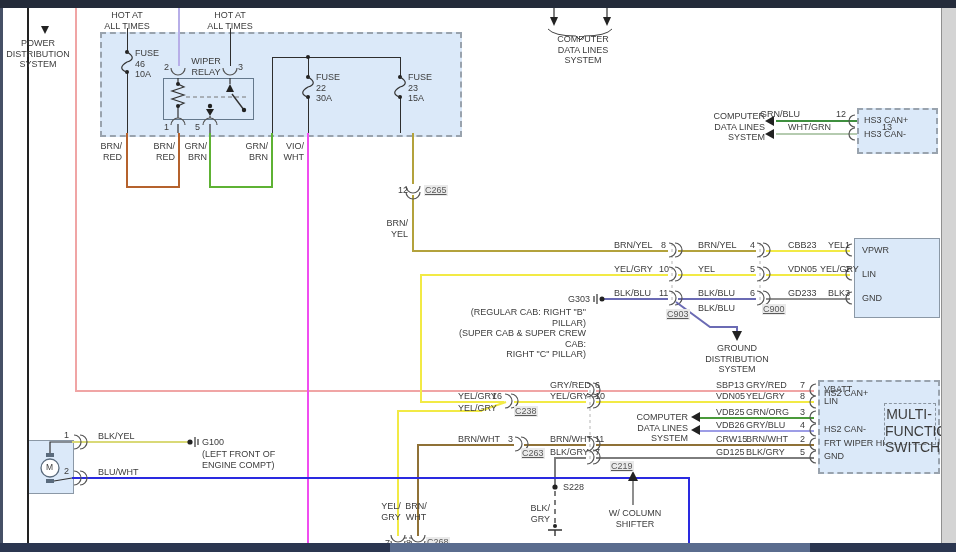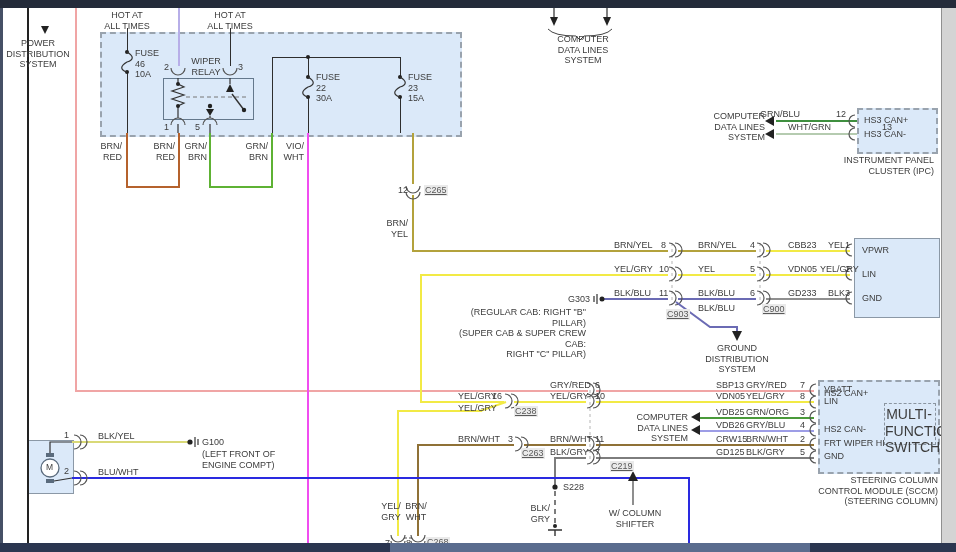--- a/index.html
+++ b/index.html
@@ -266,22 +266,20 @@
 
   <div class="t tr" style="left:703px;top:111px;width:62px">COMPUTER
 DATA LINES
 SYSTEM</div>
   <div class="t" style="left:760px;top:109px">GRN/BLU</div>
   <div class="t" style="left:788px;top:122px">WHT/GRN</div>
   <div class="t tr" style="left:830px;top:109px;width:16px">12</div>
   <div class="t tr" style="left:876px;top:122px;width:16px">13</div>
   <div class="t" style="left:864px;top:115px">HS3 CAN+</div>
   <div class="t" style="left:864px;top:129px">HS3 CAN-</div>
-  <div class="t tr" style="left:834px;top:155px;width:100px">INSTRUMENT PANEL
-CLUSTER (IPC)</div>
 
   <div class="t" style="left:614px;top:240px">BRN/YEL</div>
   <div class="t" style="left:661px;top:240px">8</div>
   <div class="t" style="left:698px;top:240px">BRN/YEL</div>
   <div class="t" style="left:750px;top:240px">4</div>
   <div class="t" style="left:788px;top:240px">CBB23</div>
   <div class="t" style="left:828px;top:240px">YEL</div>
   <div class="t" style="left:845px;top:240px">1</div>
   <div class="t" style="left:862px;top:245px">VPWR</div>
   <div class="t" style="left:614px;top:264px">YEL/GRY</div>
@@ -350,23 +348,20 @@
   <div class="t" style="left:550px;top:447px">BLK/GRY</div>
   <div class="t" style="left:595px;top:447px">7</div>
   <div class="t cn" style="left:610px;top:461px">C219</div>
   <div class="t" style="left:716px;top:447px">GD125</div>
   <div class="t" style="left:746px;top:447px">BLK/GRY</div>
   <div class="t" style="left:800px;top:447px">5</div>
   <div class="t" style="left:824px;top:451px">GND</div>
   <div class="t tc" style="left:885px;top:406px;width:48px;font-size:14px">MULTI-
 FUNCTION
 SWITCH</div>
-  <div class="t tr" style="left:770px;top:475px;width:168px">STEERING COLUMN
-CONTROL MODULE (SCCM)
-(STEERING COLUMN)</div>
   <div class="t" style="left:563px;top:482px">S228</div>
   <div class="t tr" style="left:524px;top:503px;width:26px">BLK/
 GRY</div>
   <div class="t tc" style="left:605px;top:508px;width:60px">W/ COLUMN
 SHIFTER</div>
 
   <div class="t" style="left:64px;top:430px">1</div>
   <div class="t" style="left:98px;top:431px">BLK/YEL</div>
   <div class="t" style="left:202px;top:437px">G100</div>
   <div class="t" style="left:202px;top:449px">(LEFT FRONT OF

